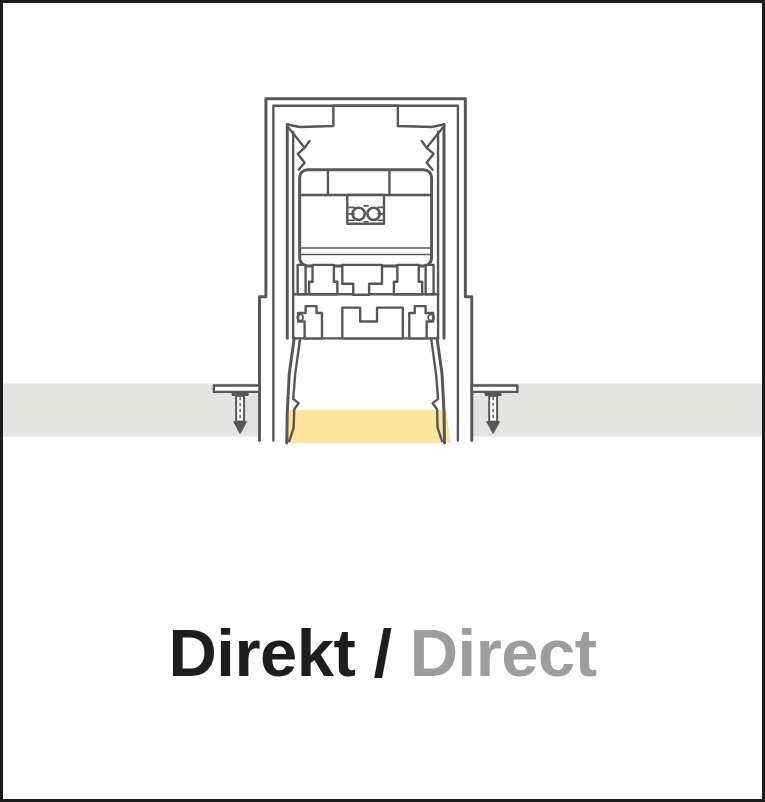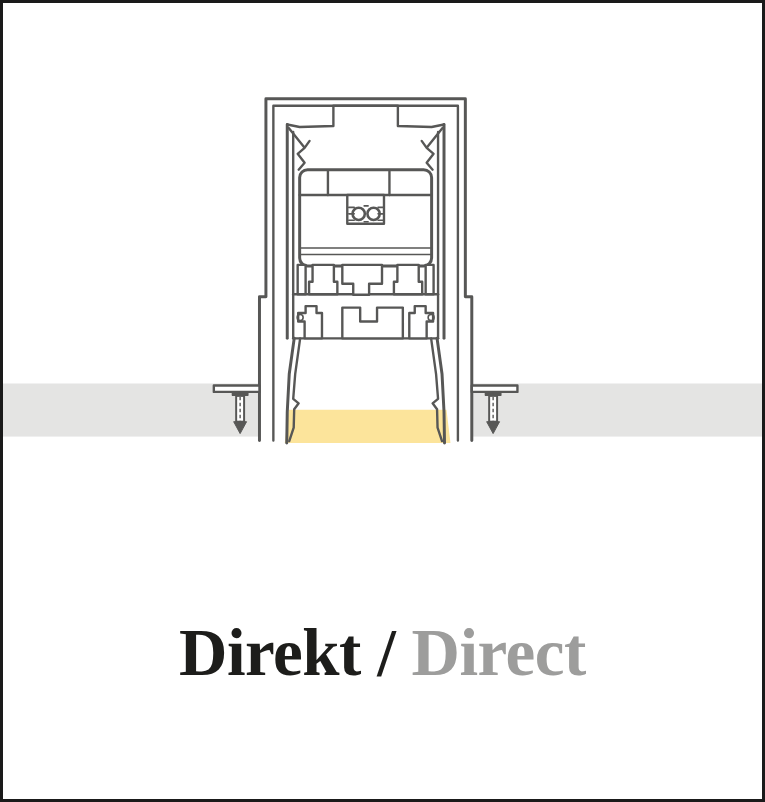--- a/index.html
+++ b/index.html
@@ -10,21 +10,21 @@
     --text-secondary:#9D9D9C;
     --frame-border:#1A1A1A;
     --background:#FFFFFF;
   }
   html,body{margin:0;padding:0;background:#fff;}
   .frame{
     width:765px;height:802px;box-sizing:border-box;
     border:3px solid var(--frame-border);
     background:var(--background);
     position:relative;overflow:hidden;
-    font-family:Liberation Serif, serif;
+    font-family:Liberation Sans, sans-serif;
   }
   .diagram-svg{display:block;width:100%;height:auto;}
   
   .ln  {stroke:var(--line);fill:none;stroke-width:3;stroke-linejoin:round;stroke-linecap:round;}
   .ln2 {stroke:var(--line);fill:none;stroke-width:2.4;stroke-linejoin:round;stroke-linecap:round;}
   .ln1 {stroke:var(--line);fill:none;stroke-width:1.6;stroke-linecap:round;}
   .fw  {fill:var(--background);}
   .fl  {fill:var(--line);}
   .dash{stroke:var(--line);stroke-width:1.4;stroke-dasharray:3.5 2.5;fill:none;}
   .caption{

